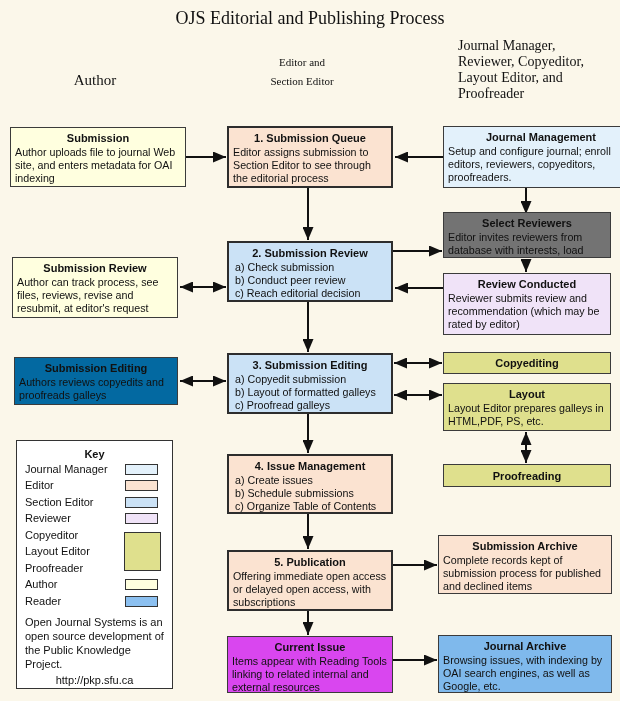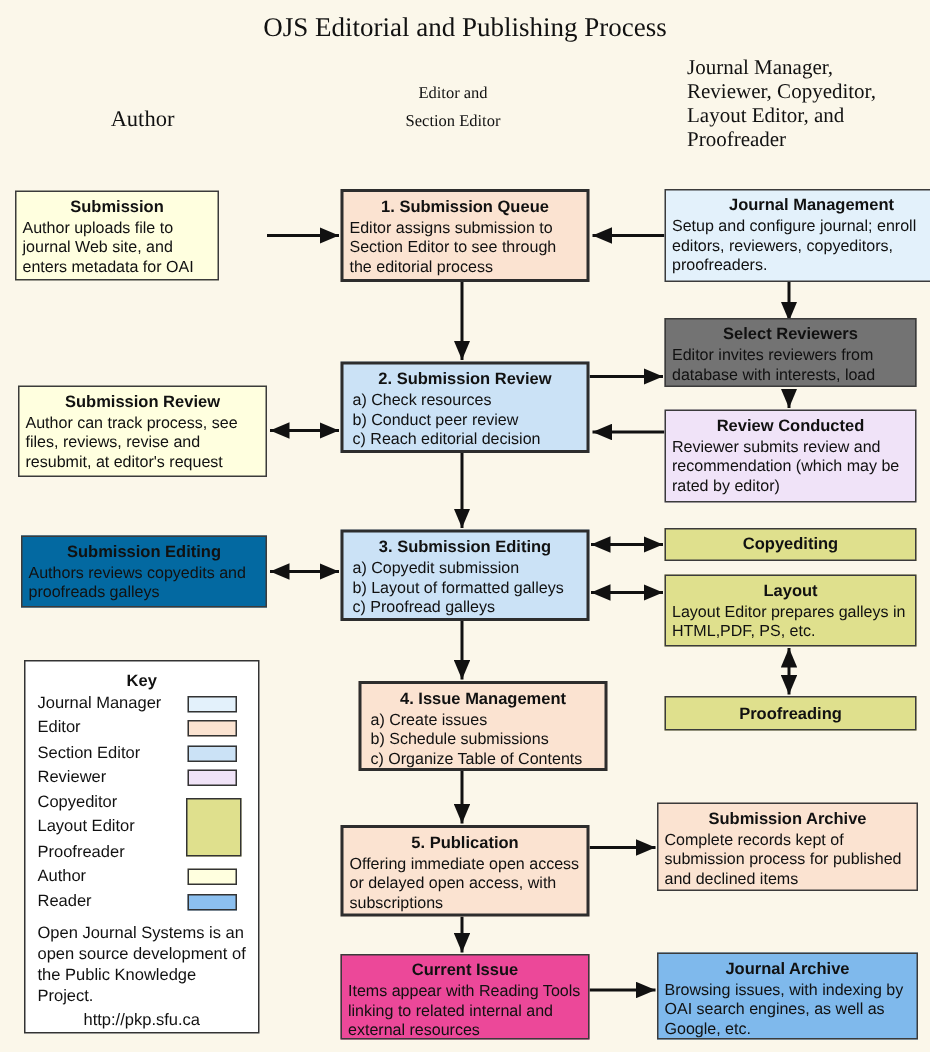--- a/index.html
+++ b/index.html
@@ -75,21 +75,21 @@
       <line x1="394" y1="395" x2="442" y2="395" marker-start="url(#ah)" marker-end="url(#ah)"></line>
       <line x1="526" y1="432" x2="526" y2="463" marker-start="url(#ah)" marker-end="url(#ah)"></line>
       <line x1="308" y1="414" x2="308" y2="453" marker-end="url(#ah)"></line>
       <line x1="308" y1="514" x2="308" y2="549" marker-end="url(#ah)"></line>
       <line x1="393" y1="565" x2="437" y2="565" marker-end="url(#ah)"></line>
       <line x1="308" y1="611" x2="308" y2="635" marker-end="url(#ah)"></line>
       <line x1="393" y1="660" x2="437" y2="660" marker-end="url(#ah)"></line>
     </g>
   </svg>
 
-  <div class="box b1" style="left: 10px; top: 127px; width: 136px; height: 60px; background-color: rgb(255, 255, 223);">
+  <div class="box b1" style="left: 10px; top: 127px; width: 176px; height: 60px; background-color: rgb(255, 255, 223);">
     <div class="bt">Submission</div>
     <div class="bb">Author uploads file to journal Web site, and enters metadata for OAI indexing</div>
   </div>
   <div class="box b2" style="left: 227px; top: 126px; width: 166px; height: 62px; background-color: rgb(251, 227, 209);">
     <div class="bt">1. Submission Queue</div>
     <div class="bb">Editor assigns submission to Section Editor to see through the editorial process</div>
   </div>
   <div class="box b1" style="left: 443px; top: 126px; width: 196px; height: 62px; background-color: rgb(227, 241, 251);">
     <div class="bt">Journal Management</div>
     <div class="bb">Setup and configure journal; enroll editors, reviewers, copyeditors, proofreaders.</div>
@@ -98,21 +98,21 @@
   <div class="box b1" style="left: 443px; top: 212px; width: 168px; height: 46px; background-color: #737373;">
     <div class="bt">Select Reviewers</div>
     <div class="bb">Editor invites reviewers from database with interests, load</div>
   </div>
   <div class="box b1" style="left: 443px; top: 273px; width: 168px; height: 62px; background-color: rgb(240, 227, 248);">
     <div class="bt">Review Conducted</div>
     <div class="bb">Reviewer submits review and recommendation (which may be rated by editor)</div>
   </div>
   <div class="box b2" style="left: 227px; top: 241px; width: 166px; height: 61px; background-color: rgb(203, 226, 246);">
     <div class="bt">2. Submission Review</div>
-    <div class="bi">a) Check resources</div>
+    <div class="bi">a) Check submission</div>
     <div class="bi">b) Conduct peer review</div>
     <div class="bi">c) Reach editorial decision</div>
   </div>
   <div class="box b1" style="left: 12px; top: 257px; width: 166px; height: 61px; background-color: rgb(255, 255, 223);">
     <div class="bt">Submission Review</div>
     <div class="bb">Author can track process, see files, reviews, revise and resubmit, at editor's request</div>
   </div>
 
   <div class="box b2" style="left: 227px; top: 353px; width: 166px; height: 61px; background-color: rgb(203, 226, 246);">
     <div class="bt">3. Submission Editing</div>
@@ -128,37 +128,37 @@
     <div class="bt">Copyediting</div>
   </div>
   <div class="box b1" style="left: 443px; top: 383px; width: 168px; height: 48px; background-color: rgb(223, 224, 141);">
     <div class="bt">Layout</div>
     <div class="bb">Layout Editor prepares galleys in HTML,PDF, PS, etc.</div>
   </div>
   <div class="box b1 center" style="left: 443px; top: 464px; width: 168px; height: 23px; background-color: rgb(223, 224, 141);">
     <div class="bt">Proofreading</div>
   </div>
 
-  <div class="box b2" style="left: 227px; top: 454px; width: 166px; height: 60px; background-color: rgb(251, 227, 209); margin-left: 12px;">
+  <div class="box b2" style="left: 227px; top: 454px; width: 166px; height: 60px; background-color: rgb(251, 227, 209);">
     <div class="bt">4. Issue Management</div>
     <div class="bi">a) Create issues</div>
     <div class="bi">b) Schedule submissions</div>
     <div class="bi">c) Organize Table of Contents</div>
   </div>
 
   <div class="box b2" style="left: 227px; top: 550px; width: 166px; height: 61px; background-color: rgb(251, 227, 209);">
     <div class="bt">5. Publication</div>
     <div class="bb">Offering immediate open access or delayed open access, with subscriptions</div>
   </div>
   <div class="box b1" style="left: 438px; top: 535px; width: 174px; height: 59px; background-color: rgb(251, 227, 209);">
     <div class="bt">Submission Archive</div>
     <div class="bb">Complete records kept of submission process for published and declined items</div>
   </div>
 
-  <div class="box b1" style="left: 227px; top: 636px; width: 166px; height: 57px; background-color: #ec4899;">
+  <div class="box b1" style="left: 227px; top: 636px; width: 166px; height: 57px; background-color: #d946ef;">
     <div class="bt">Current Issue</div>
     <div class="bb">Items appear with Reading Tools linking to related internal and external resources</div>
   </div>
   <div class="box b1" style="left: 438px; top: 635px; width: 174px; height: 58px; background-color: rgb(127, 185, 236);">
     <div class="bt">Journal Archive</div>
     <div class="bb">Browsing issues, with indexing by OAI search engines, as well as Google, etc.</div>
   </div>
 
   <div class="keybox">
     <div class="keytitle">Key</div>

